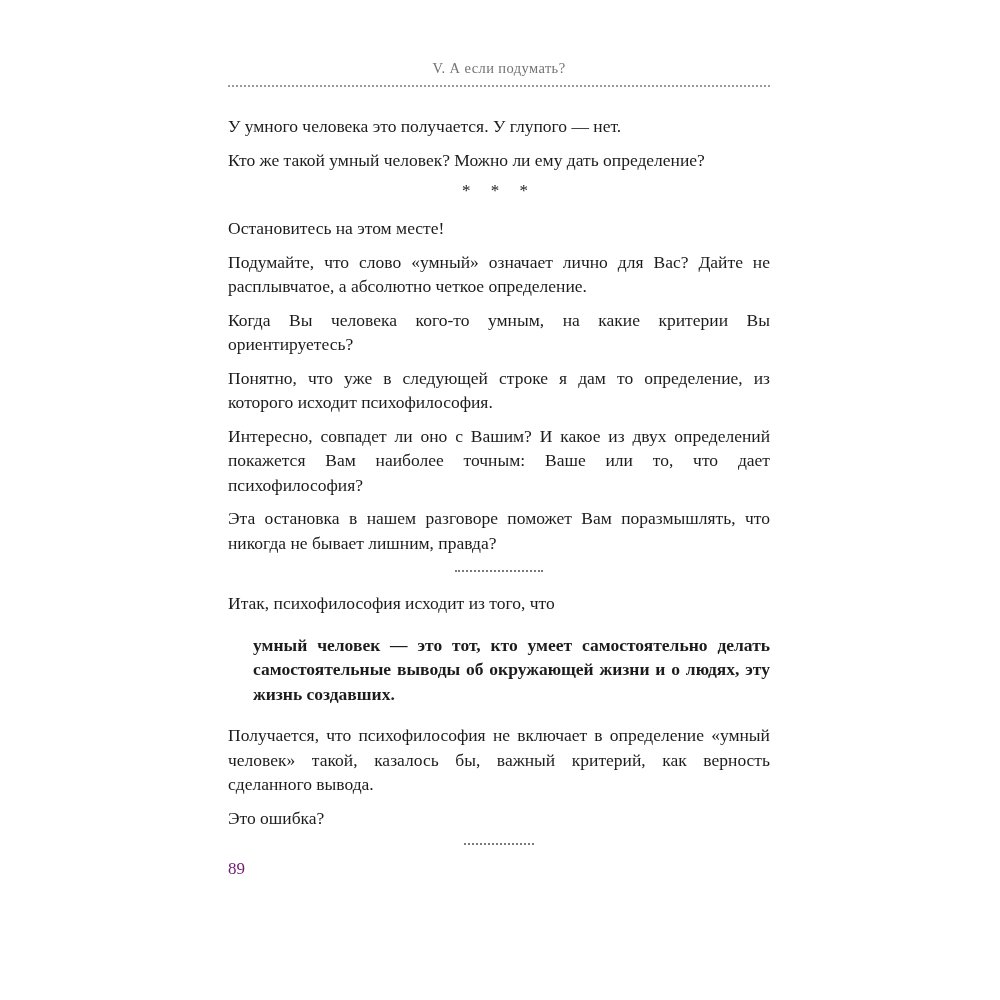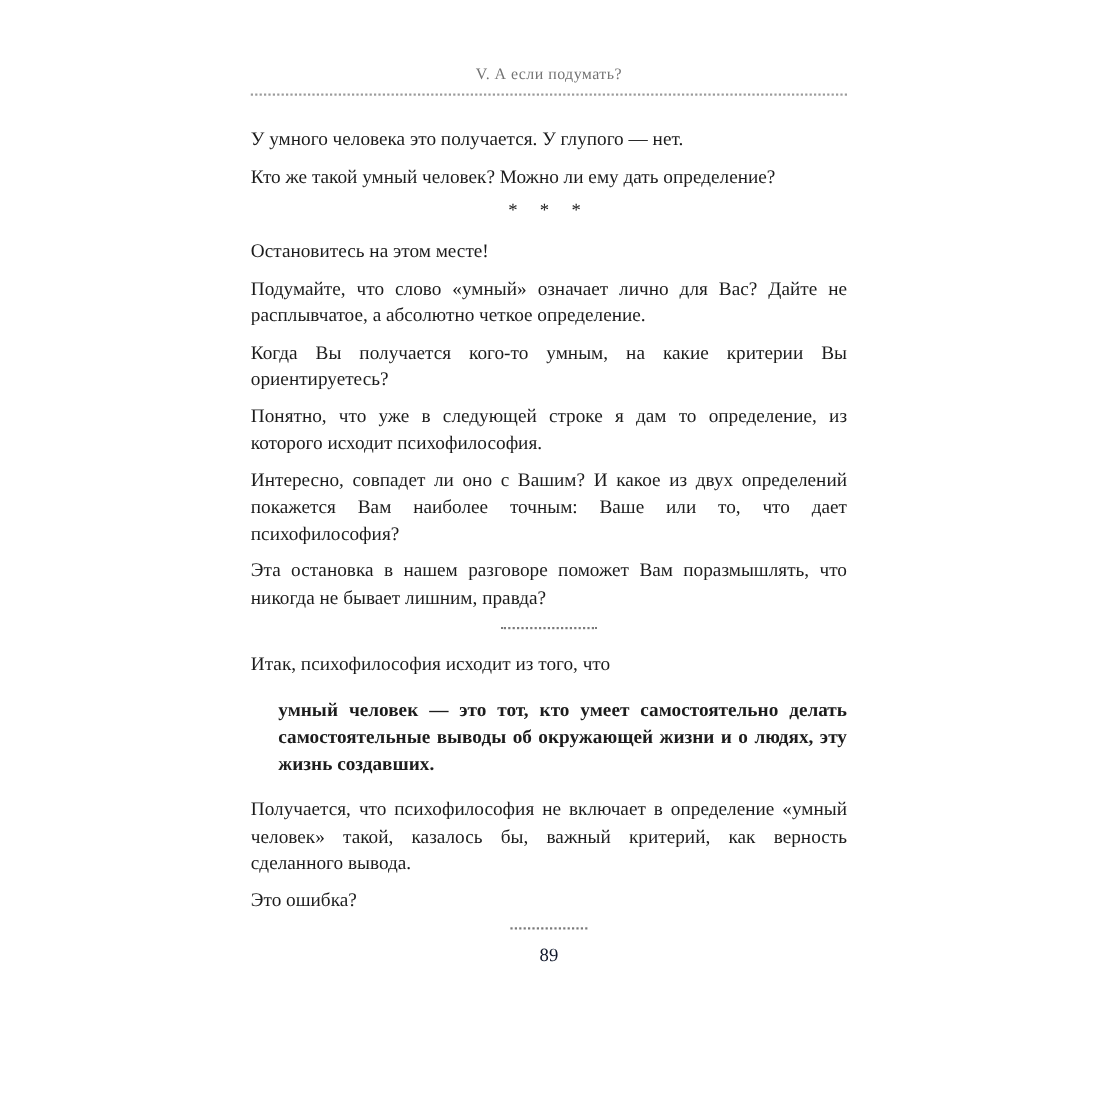--- a/index.html
+++ b/index.html
@@ -60,43 +60,42 @@
   .dotted-sep.bottom {
     width: 70px;
     margin: 13px auto 7px auto;
   }
   p.definition {
     font-weight: bold;
     padding-left: 25px;
     margin: 17px 0 17px 0;
   }
   .page-number {
-    text-align: center;
     font-size: 17px;
-    color: #0f172a;
+    color: #701a75;
     margin-top: 14px;
   }
 </style>
 </head>
 <body>
 
 <div class="page">
   <div class="content">
 
     <div class="running-head">V. А если подумать?</div>
     <div class="head-rule"></div>
 
     <p class="para">У умного человека это получается. У глупого — нет.</p>
     <p class="para">Кто же такой умный человек? Можно ли ему дать определение?</p>
 
     <div class="stars">* * *</div>
 
     <p class="para">Остановитесь на этом месте!</p>
     <p class="para">Подумайте, что слово «умный» означает лично для Вас? Дайте не расплывчатое, а абсолютно четкое определение.</p>
-    <p class="para">Когда Вы получается кого-то умным, на какие критерии Вы ориентируетесь?</p>
+    <p class="para">Когда Вы человека кого-то умным, на какие критерии Вы ориентируетесь?</p>
     <p class="para">Понятно, что уже в следующей строке я дам то определение, из которого исходит психофилософия.</p>
     <p class="para">Интересно, совпадет ли оно с Вашим? И какое из двух определений покажется Вам наиболее точным: Ваше или то, что дает психофилософия?</p>
     <p class="para">Эта остановка в нашем разговоре поможет Вам поразмышлять, что никогда не бывает лишним, правда?</p>
 
     <div class="dotted-sep"></div>
 
     <p class="para">Итак, психофилософия исходит из того, что</p>
 
     <p class="para definition">умный человек — это тот, кто умеет самостоятельно делать самостоятельные выводы об окружающей жизни и о людях, эту жизнь создавших.</p>
 

